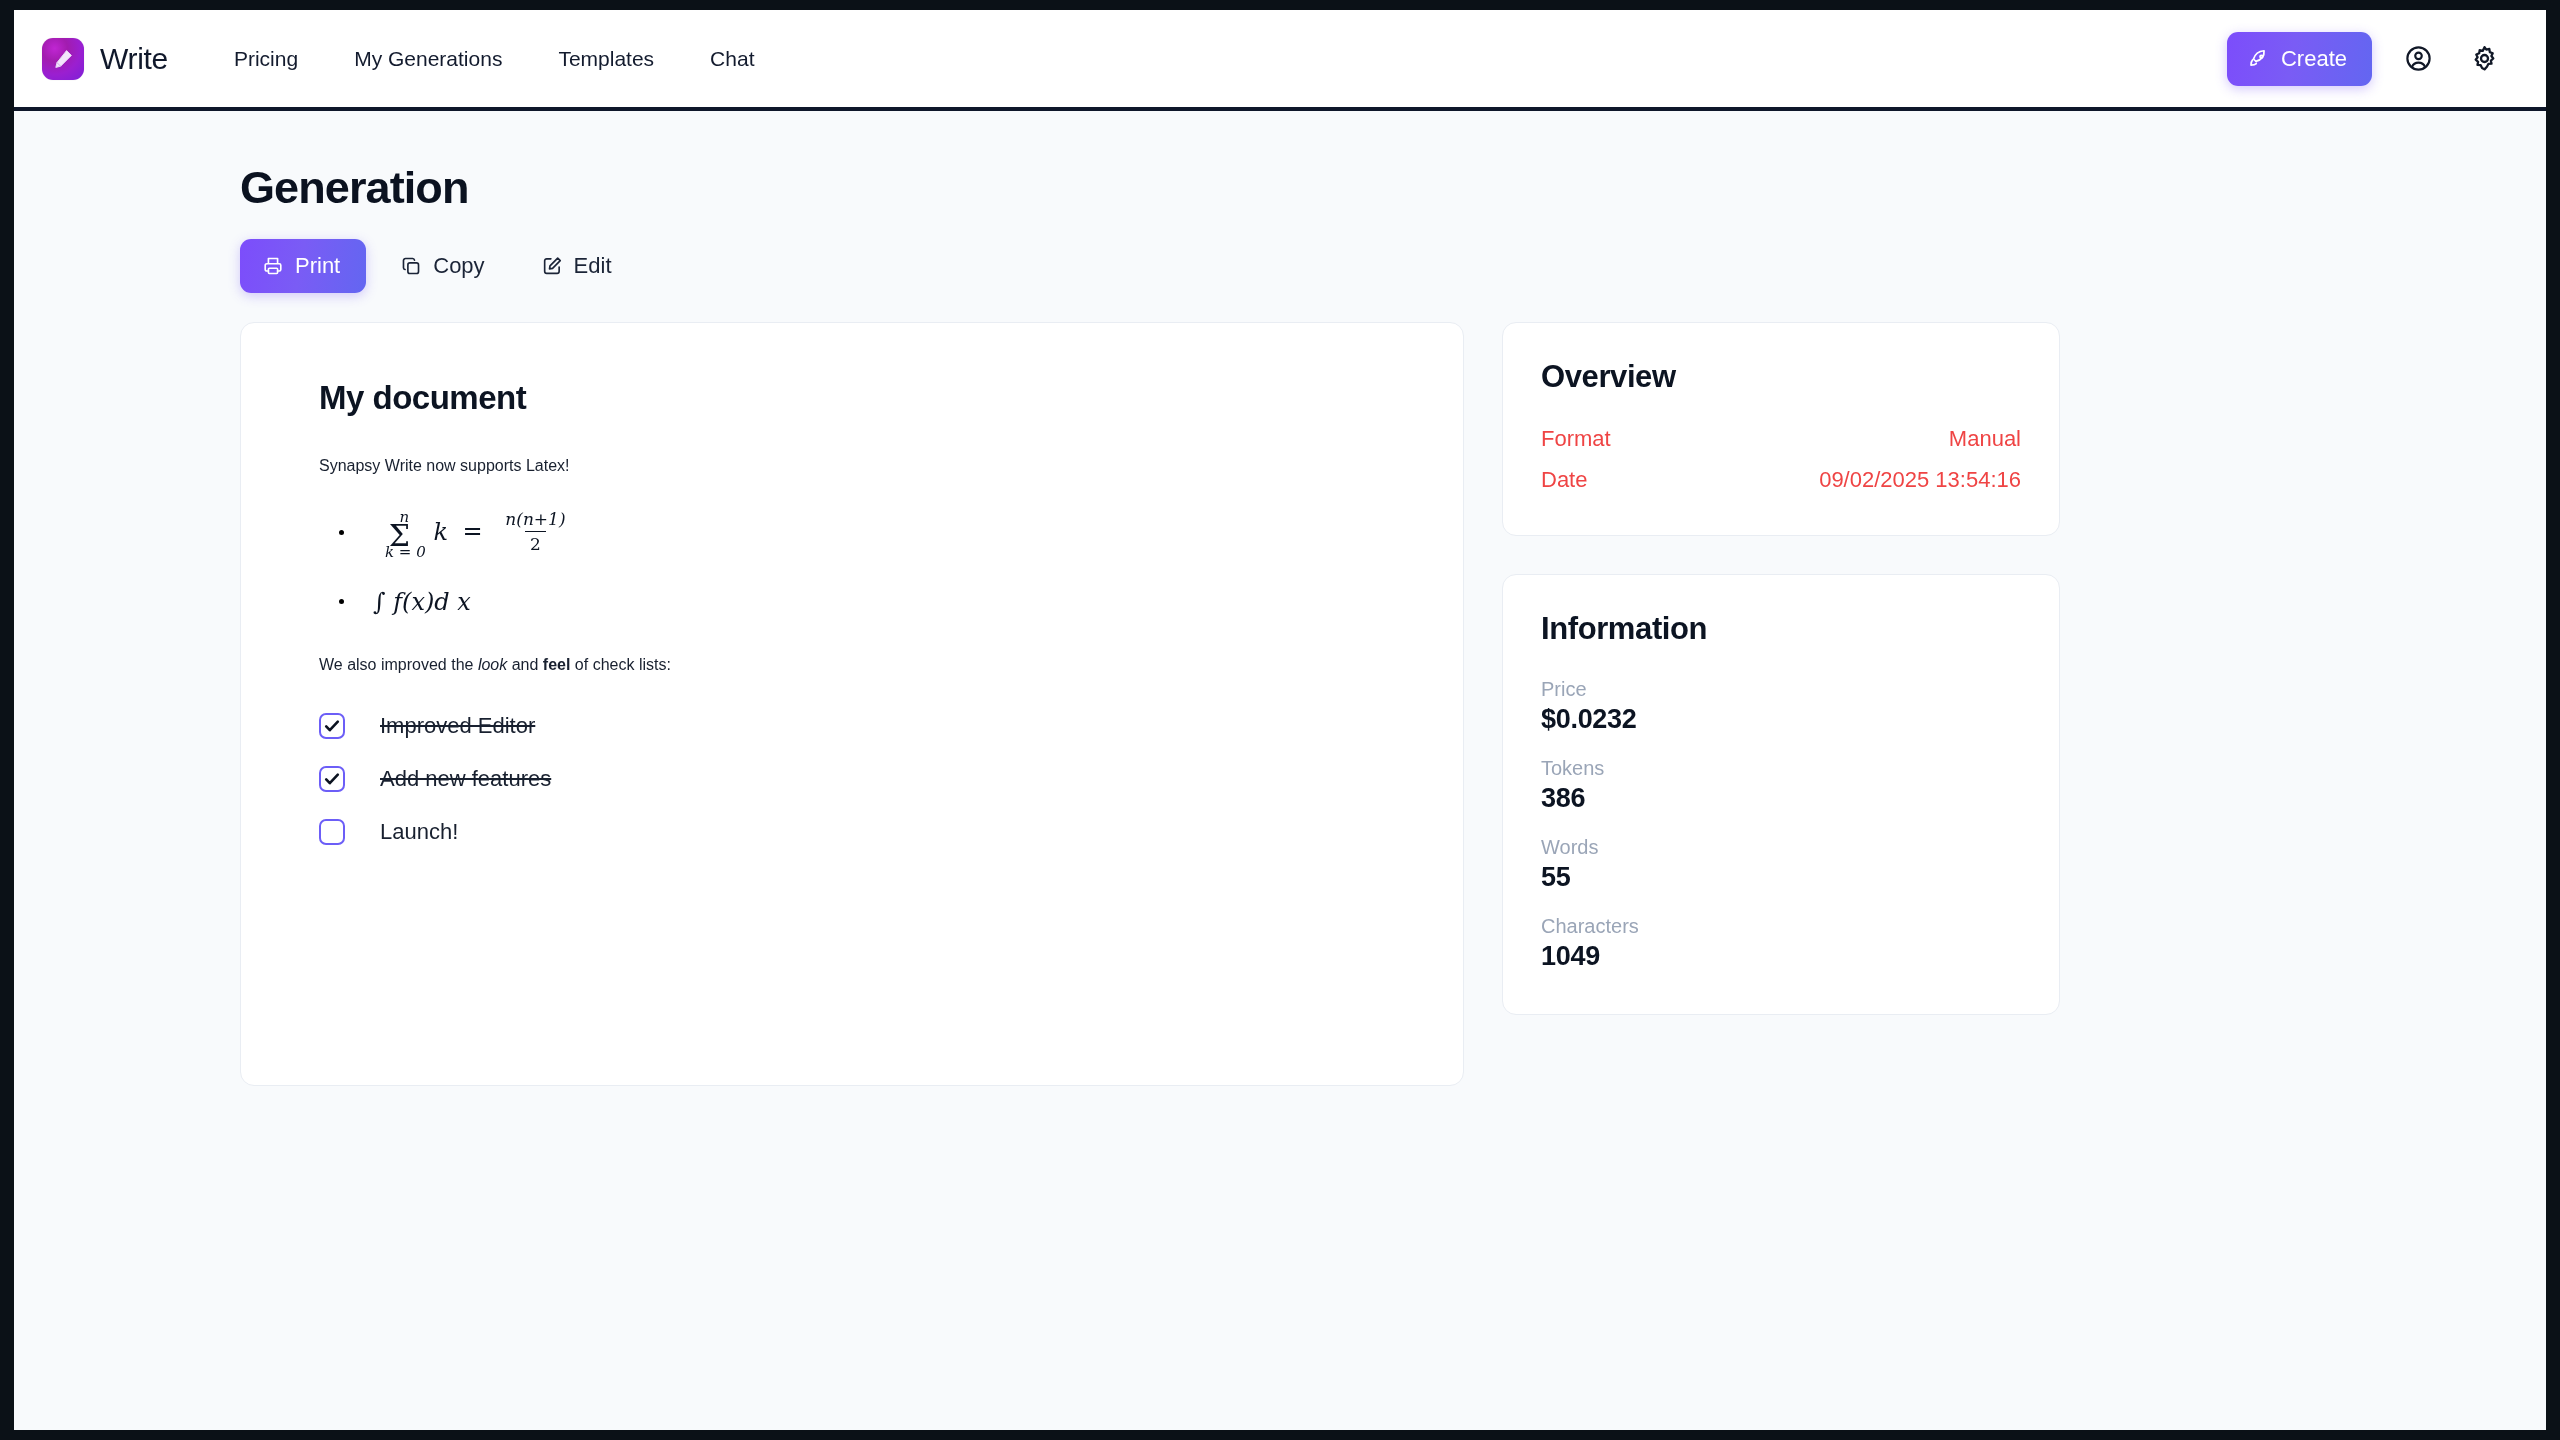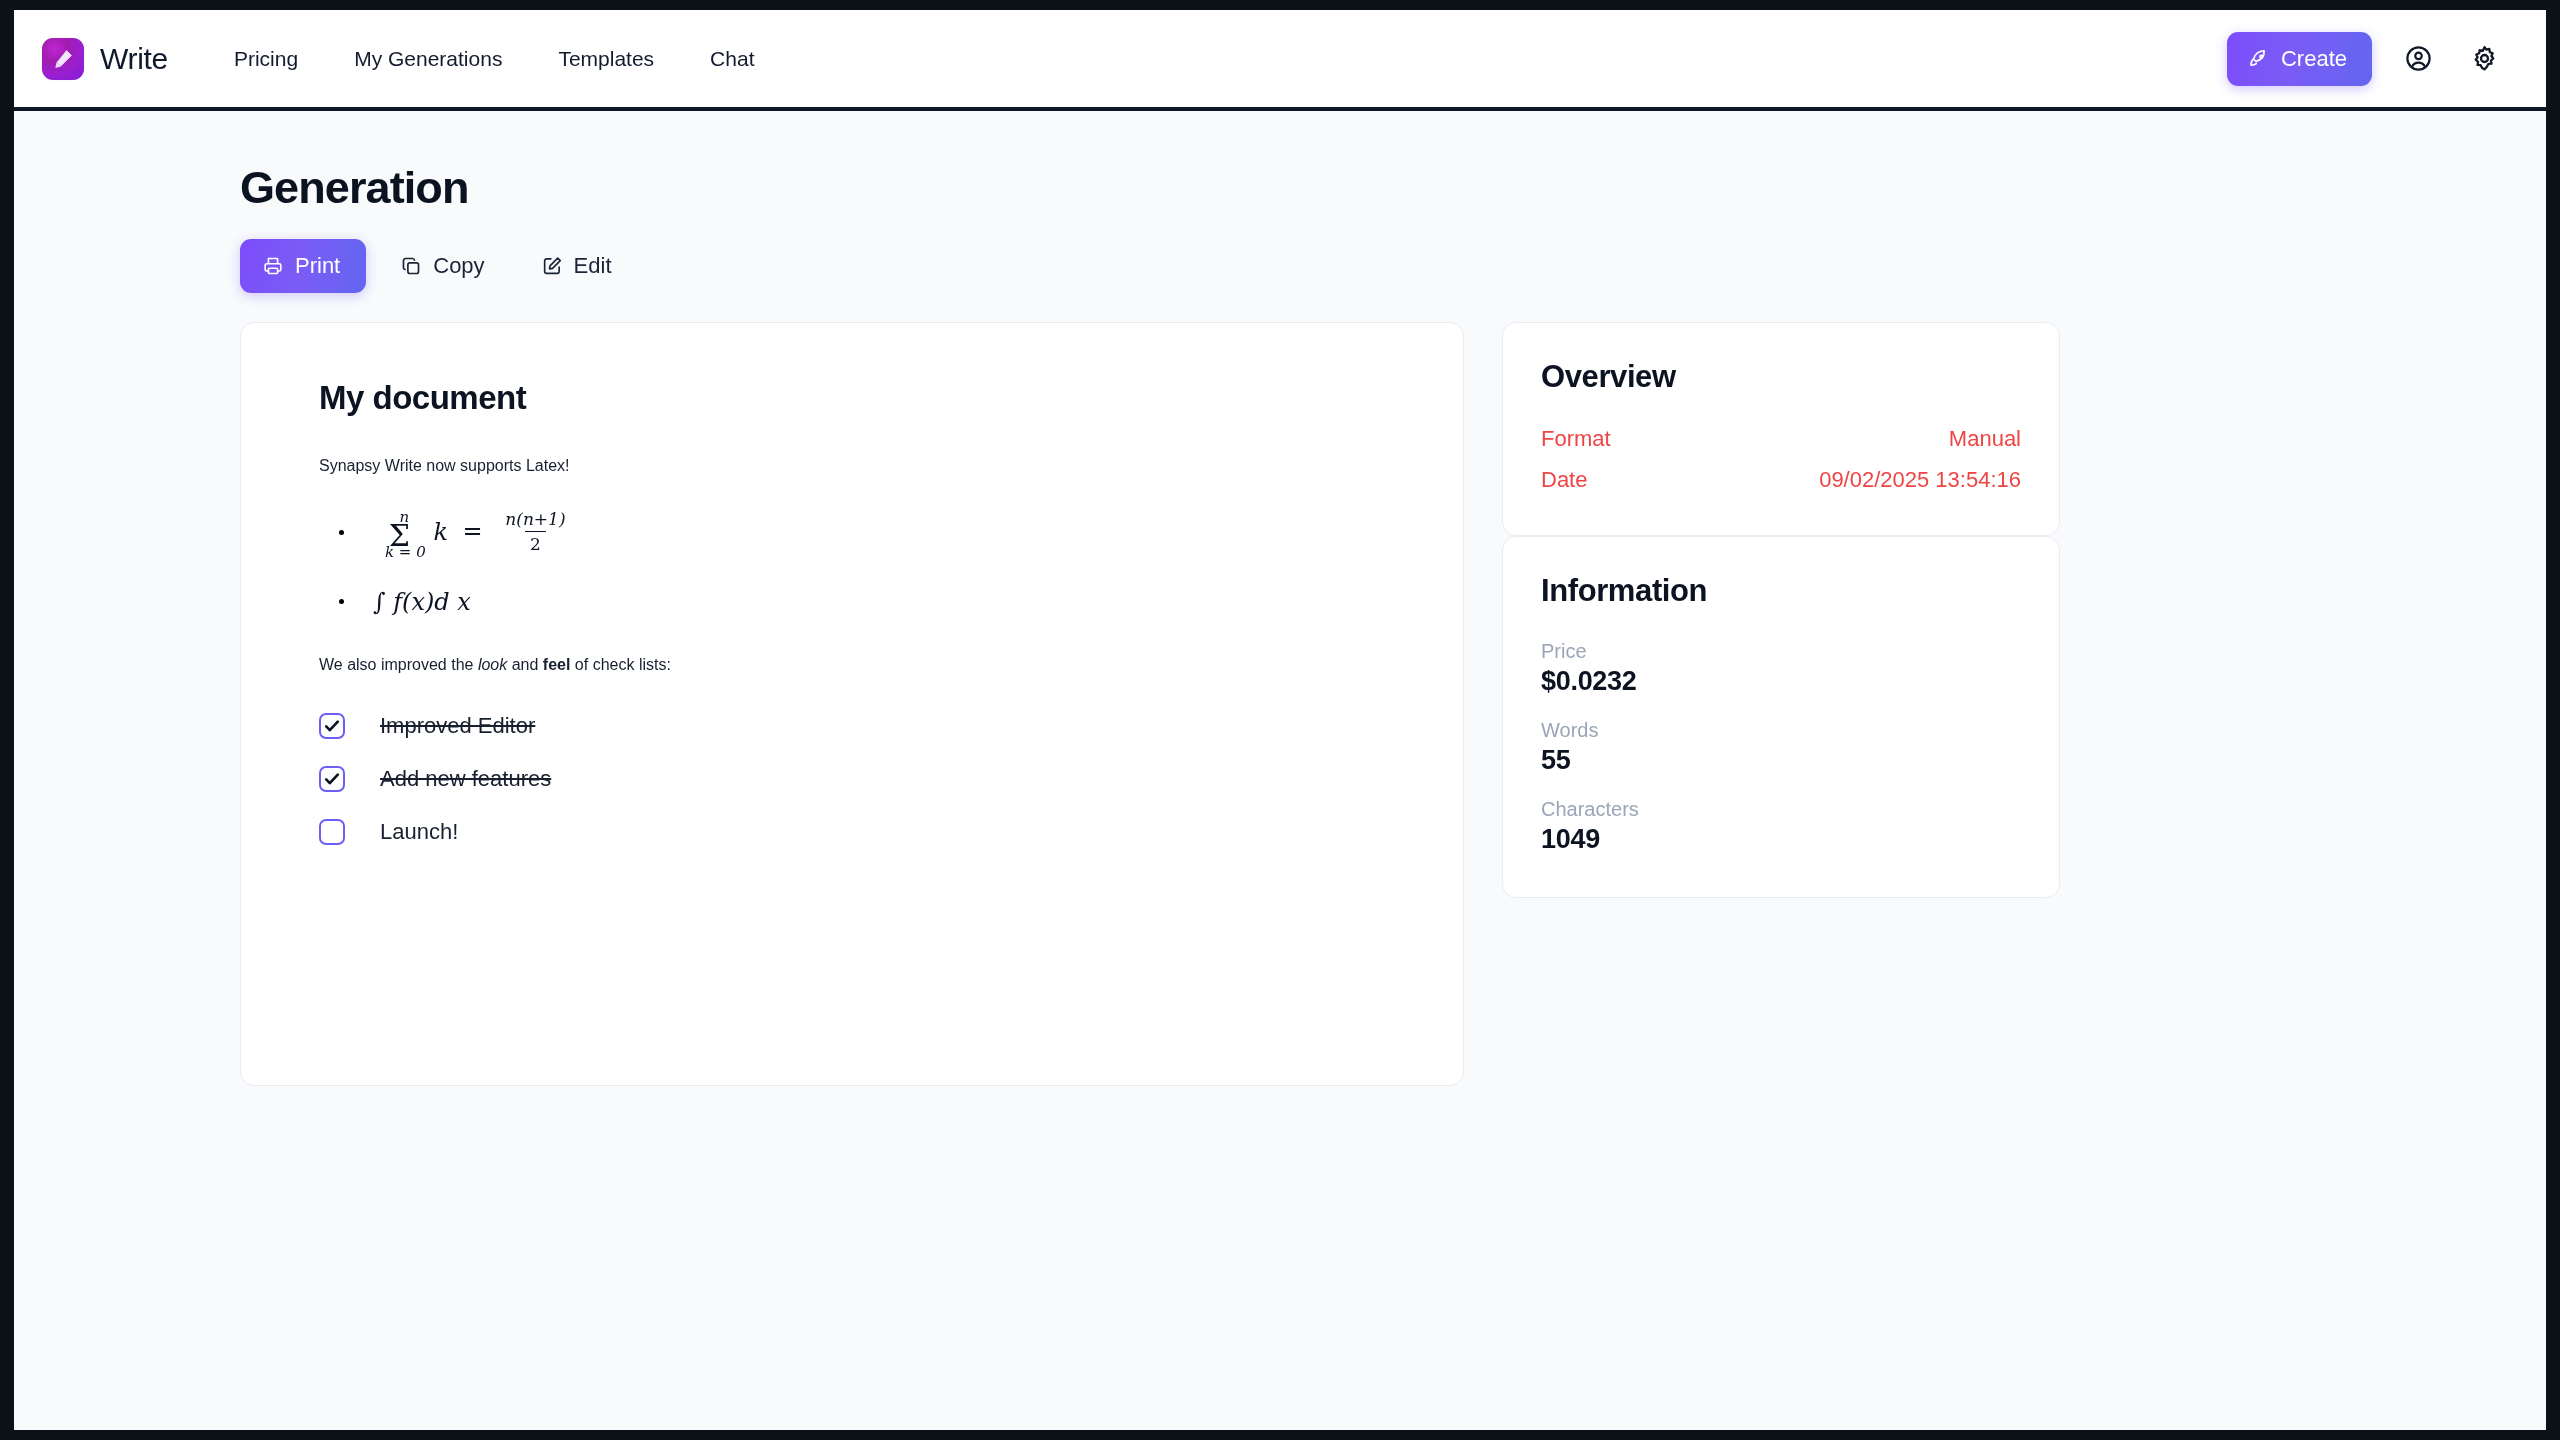--- a/index.html
+++ b/index.html
@@ -224,20 +224,21 @@
   .check-row.done .check-label {
     text-decoration: line-through;
     text-decoration-thickness: 1.6px;
   }
 
   
   #sidebar {
     width: 558px;
     display: flex;
     flex-direction: column;
+    gap: 38px;
   }
   .side-card { padding: 36px 38px 42px 38px; }
   .side-title {
     font-size: 31px;
     font-weight: 700;
     color: #0c1422;
     letter-spacing: -0.4px;
     margin-bottom: 31px;
   }
   .kv {
@@ -436,20 +437,24 @@
           </div>
 
           <div class="card side-card">
             <div class="side-title">Information</div>
 
             <div class="stat">
               <div class="stat-label">Price</div>
               <div class="stat-value">$0.0232</div>
             </div>
             <div class="stat">
+              <div class="stat-label">Tokens</div>
+              <div class="stat-value">386</div>
+            </div>
+            <div class="stat">
               <div class="stat-label">Words</div>
               <div class="stat-value">55</div>
             </div>
             <div class="stat">
               <div class="stat-label">Characters</div>
               <div class="stat-value">1049</div>
             </div>
           </div>
 
         </div>

